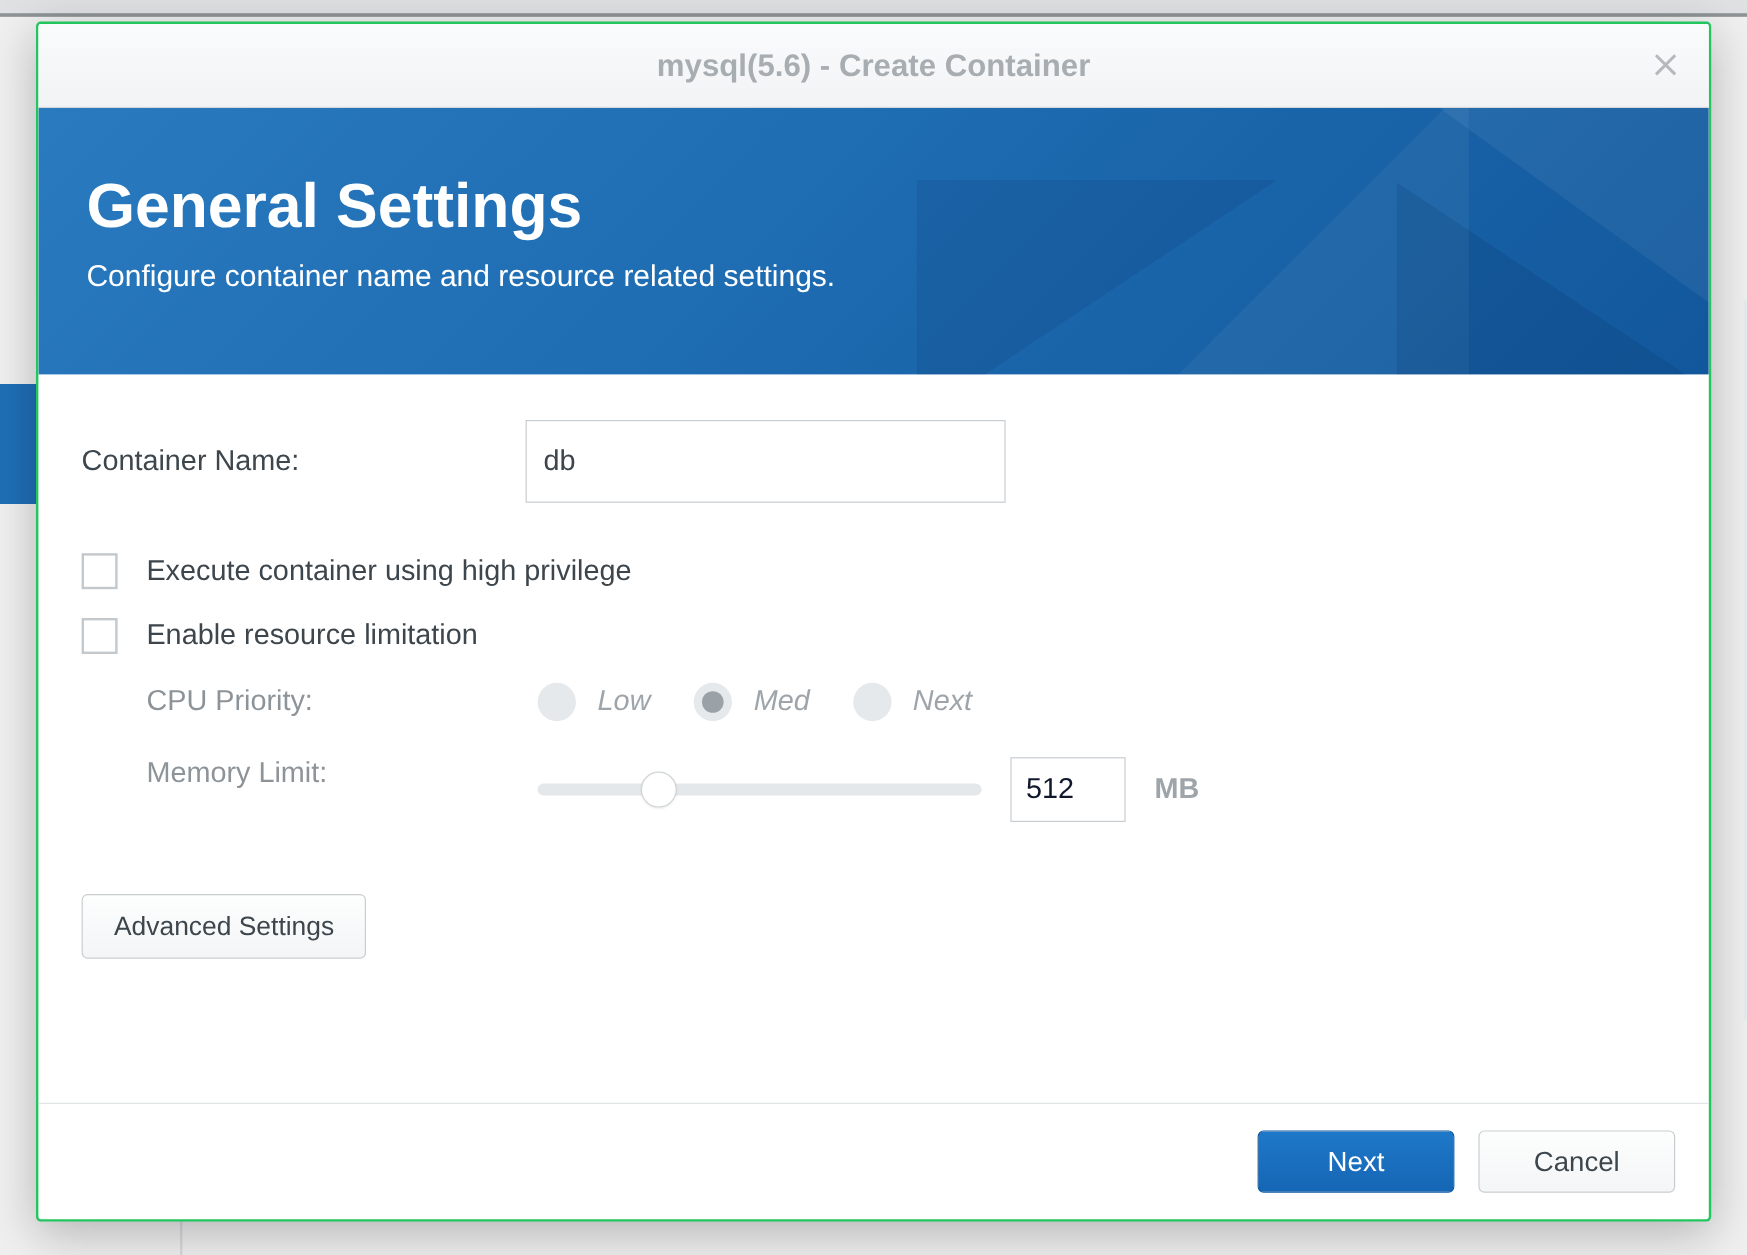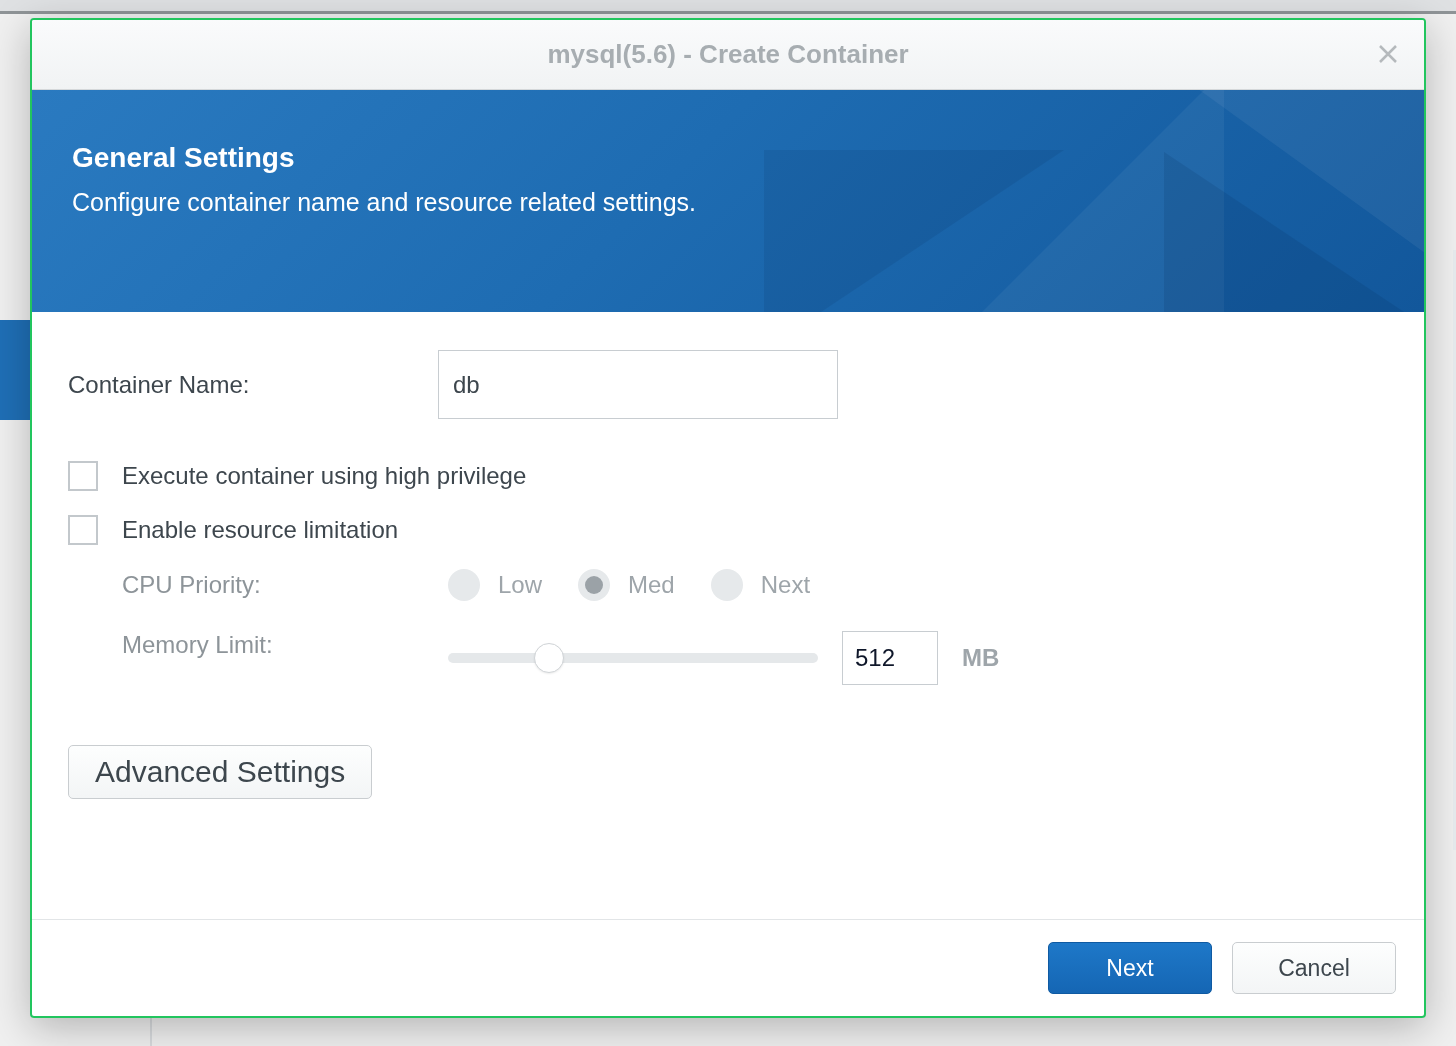--- a/index.html
+++ b/index.html
@@ -106,21 +106,21 @@
     right: 360px; top: 60px;
     border-right: 300px solid transparent;
     border-top: 200px solid rgba(0,30,70,0.10);
   }
   .banner .tri4 {
     right: -40px; bottom: -40px;
     border-right: 300px solid transparent;
     border-bottom: 200px solid rgba(0,30,70,0.12);
   }
   .banner h1 {
-    font-size: 28px;
+    font-size: 52px;
     font-weight: 700;
     margin-bottom: 14px;
     position: relative;
     z-index: 2;
   }
   .banner p {
     font-size: 25px;
     font-weight: 400;
     position: relative;
     z-index: 2;
@@ -193,20 +193,21 @@
     content: "";
     width: 18px;
     height: 18px;
     border-radius: 50%;
     background: #9ba2a7;
   }
   .radio-label {
     font-size: 24px;
     color: #9ea5aa;
     margin-right: 18px;
+    font-style: italic;
   }
   .priority-row { margin-top: 18px; margin-bottom: 30px; align-items: center; }
   .memlimit-row { align-items: flex-start; margin-bottom: 60px; }
   .slider-wrap {
     display: flex;
     align-items: center;
     gap: 24px;
   }
   .slider {
     position: relative;
@@ -244,21 +245,21 @@
     background: #fff;
   }
   .mem-unit {
     font-size: 24px;
     color: #9ea5aa;
     font-weight: bold;
   }
   .adv-btn {
     height: 54px;
     padding: 0 26px;
-    font-size: 30px;
+    font-size: 22px;
     color: #3d464d;
     background: linear-gradient(#fdfefe, #f3f5f6);
     border: 1px solid #c9cdd0;
     border-radius: 5px;
     cursor: pointer;
   }
   .footer {
     border-top: 1px solid #e2e5e7;
     padding: 22px 28px;
     display: flex;

